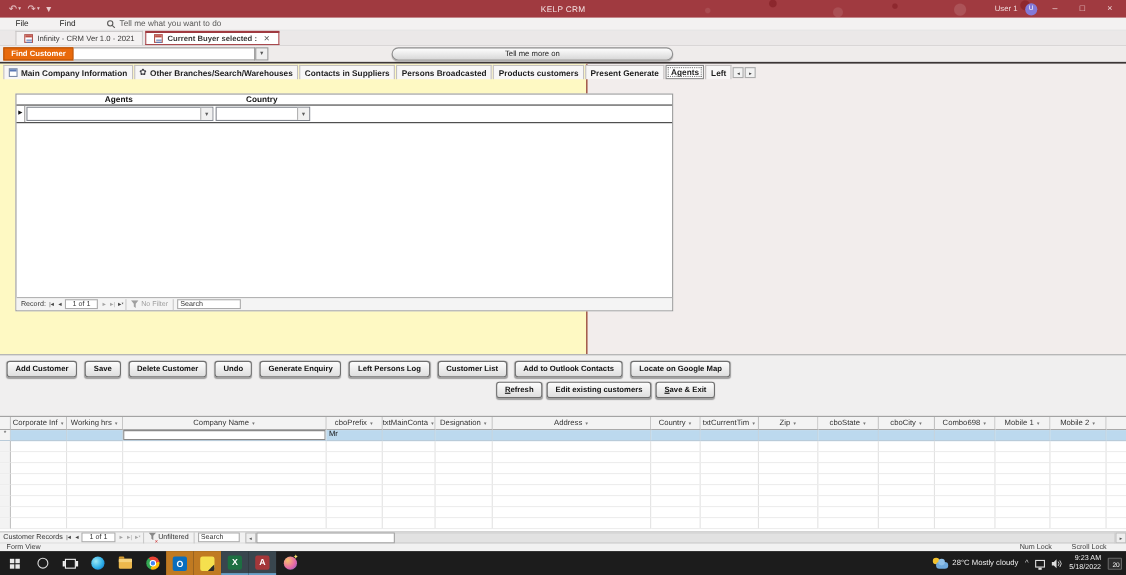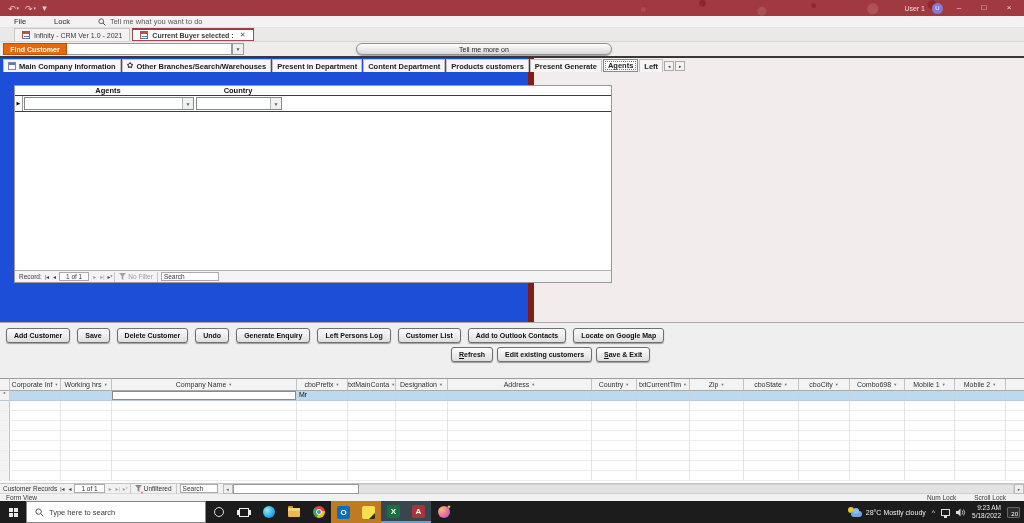--- a/index.html
+++ b/index.html
@@ -42,21 +42,21 @@
   
   .findrow{height:14px;background:#efeceb;position:relative;}
   .find-btn{position:absolute;left:3px;top:1px;width:64px;height:12px;background:var(--find-orange,#e8690b);border:1px solid #b55208;color:#fff;font-size:7px;font-weight:bold;text-align:center;line-height:11px;}
   .find-input{position:absolute;left:67px;top:1px;width:165px;height:12px;background:#fff;border:1px solid #9a9a9a;border-left:none;}
   .find-dd{position:absolute;left:232px;top:1px;width:12px;height:12px;background:#f0f0f0;border:1px solid #9a9a9a;font-size:5px;color:#555;text-align:center;line-height:11px;}
   .tellme-btn{position:absolute;left:356px;top:1px;width:256px;height:12px;border-radius:7px;background:linear-gradient(#fefefe,#d8d8d8);border:1px solid #8f8f8f;box-shadow:0 1px 1px rgba(0,0,0,.3);font-size:7px;color:#1d1d1d;text-align:center;line-height:11px;}
   .darksep{height:2px;background:#3c3636;}
 
   
   .formarea{position:relative;height:264px;background:#f2edec;}
-  .form-left{position:absolute;left:0;top:0;width:534px;height:100%;background:#1d4ed8;border-right:6px solid #7f1d1d;}
+  .form-left{position:absolute;left:0;top:0;width:534px;height:100%;background:#fef9c3;border-right:1px solid #7f1d1d;}
   .tabstrip{position:absolute;left:3px;top:1px;display:flex;align-items:flex-end;gap:1px;}
   .ftab{display:flex;align-items:center;gap:3px;height:13px;padding:0 4px;font-size:7.5px;font-weight:600;color:#1c1c1c;background:#f7f6f6;border:1px solid #c2bfbf;border-bottom:none;white-space:nowrap;}
   .ftab.active{background:#fff;border:1px solid #8a8a8a;outline:1px dotted #777;outline-offset:-3px;}
   .ftab.trunc{max-width:34px;overflow:hidden;}
   .ftab .icon-gear{font-size:8px;line-height:8px;color:#3c3c44;}
   .ftab .icon-form{width:8px;height:8px;background:#fff;border:1px solid #7b8aa8;position:relative;flex:none;}
   .ftab .icon-form::before{content:"";position:absolute;left:0;top:0;right:0;height:2px;background:#5b79b5;}
   .tscroll{width:10px;height:10px;border:1px solid #aaa;background:#f2f2f2;font-size:4px;color:#333;text-align:center;line-height:9px;margin-bottom:1px;}
 
   .subform{position:absolute;left:14px;top:27px;width:598px;height:198px;background:#fff;border:1px solid #9a9a9a;}
@@ -156,33 +156,34 @@
 <body>
 
 <div class="screen">
 
   <div class="titlebar">
     <div class="qat">
       <span class="qat-btn">↶<span class="mini">▾</span></span>
       <span class="qat-btn">↷<span class="mini">▾</span></span>
       <span class="qat-btn">▾</span>
     </div>
+    <div class="tb-title">KELP CRM</div>
     <div class="tb-pattern"></div>
     <div class="tb-right">
       <span class="tb-user">User 1</span>
       <span class="avatar">U</span>
       <span class="winbtn">–</span>
       <span class="winbtn">□</span>
       <span class="winbtn">×</span>
     </div>
   </div>
 
   <div class="ribbon">
     <span class="rb-item">File</span>
-    <span class="rb-item">Lock</span>
+    <span class="rb-item">Find</span>
     <div class="rb-search">
       <svg width="8" height="8" viewBox="0 0 8 8">
           <circle cx="3.2" cy="3.2" r="2.4" fill="none" stroke="#5c5b5a" stroke-width="1"></circle>
           <line x1="5" y1="5" x2="7.4" y2="7.4" stroke="#5c5b5a" stroke-width="1"></line>
         </svg>
       <span>Tell me what you want to do</span>
     </div>
   </div>
 
   <div class="doctabs">
@@ -211,24 +212,24 @@
         <span id="form-tabs" style="display:flex;gap:1px;align-items:flex-end;">
             <div class="ftab">
               <span class="icon-form"></span>
               <span>Main Company Information</span>
             </div>
             <div class="ftab">
               <span class="icon-gear">✿</span>
               <span>Other Branches/Search/Warehouses</span>
             </div>
             <div class="ftab">
-              <span>Present in Department</span>
+              <span>Contacts in Suppliers</span>
             </div>
             <div class="ftab">
-              <span>Content Department</span>
+              <span>Persons Broadcasted</span>
             </div>
             <div class="ftab">
               <span>Products customers</span>
             </div>
             <div class="ftab">
               <span>Present Generate</span>
             </div>
             <div class="ftab active">
               <span>Agents</span>
             </div>
@@ -572,27 +573,20 @@
 
   <div class="taskbar">
     <div class="tb-start">
       <span class="winlogo">
           <i></i>
           <i></i>
           <i></i>
           <i></i>
         </span>
     </div>
-    <div class="tb-searchbox">
-      <svg width="9" height="9" viewBox="0 0 9 9">
-          <circle cx="3.6" cy="3.6" r="2.7" fill="none" stroke="#555" stroke-width="1"></circle>
-          <line x1="5.6" y1="5.6" x2="8.3" y2="8.3" stroke="#555" stroke-width="1"></line>
-        </svg>
-      <span>Type here to search</span>
-    </div>
     <span id="tb-icons" style="display:flex;">
         <div class="tbslot ic-cortana">
           <span class="g-circle"></span>
         </div>
         <div class="tbslot ic-task-view">
           <span class="g"></span>
         </div>
         <div class="tbslot ic-edge">
           <span class="g-circle"></span>
         </div>

